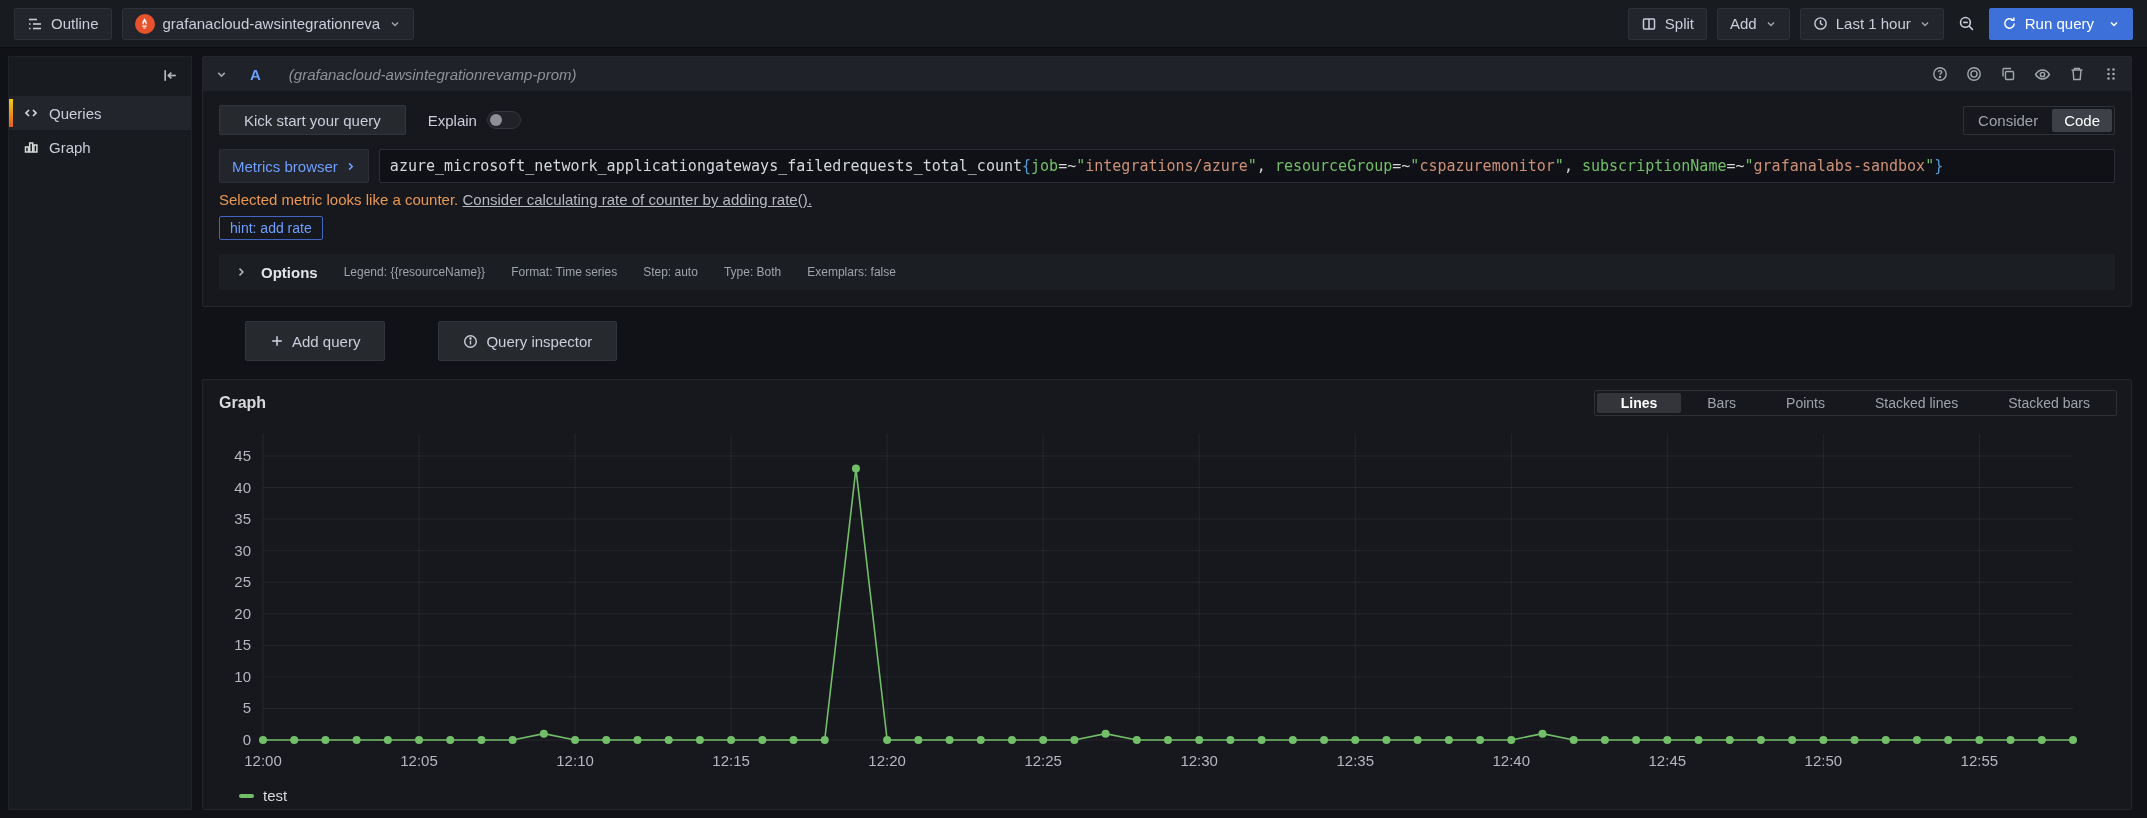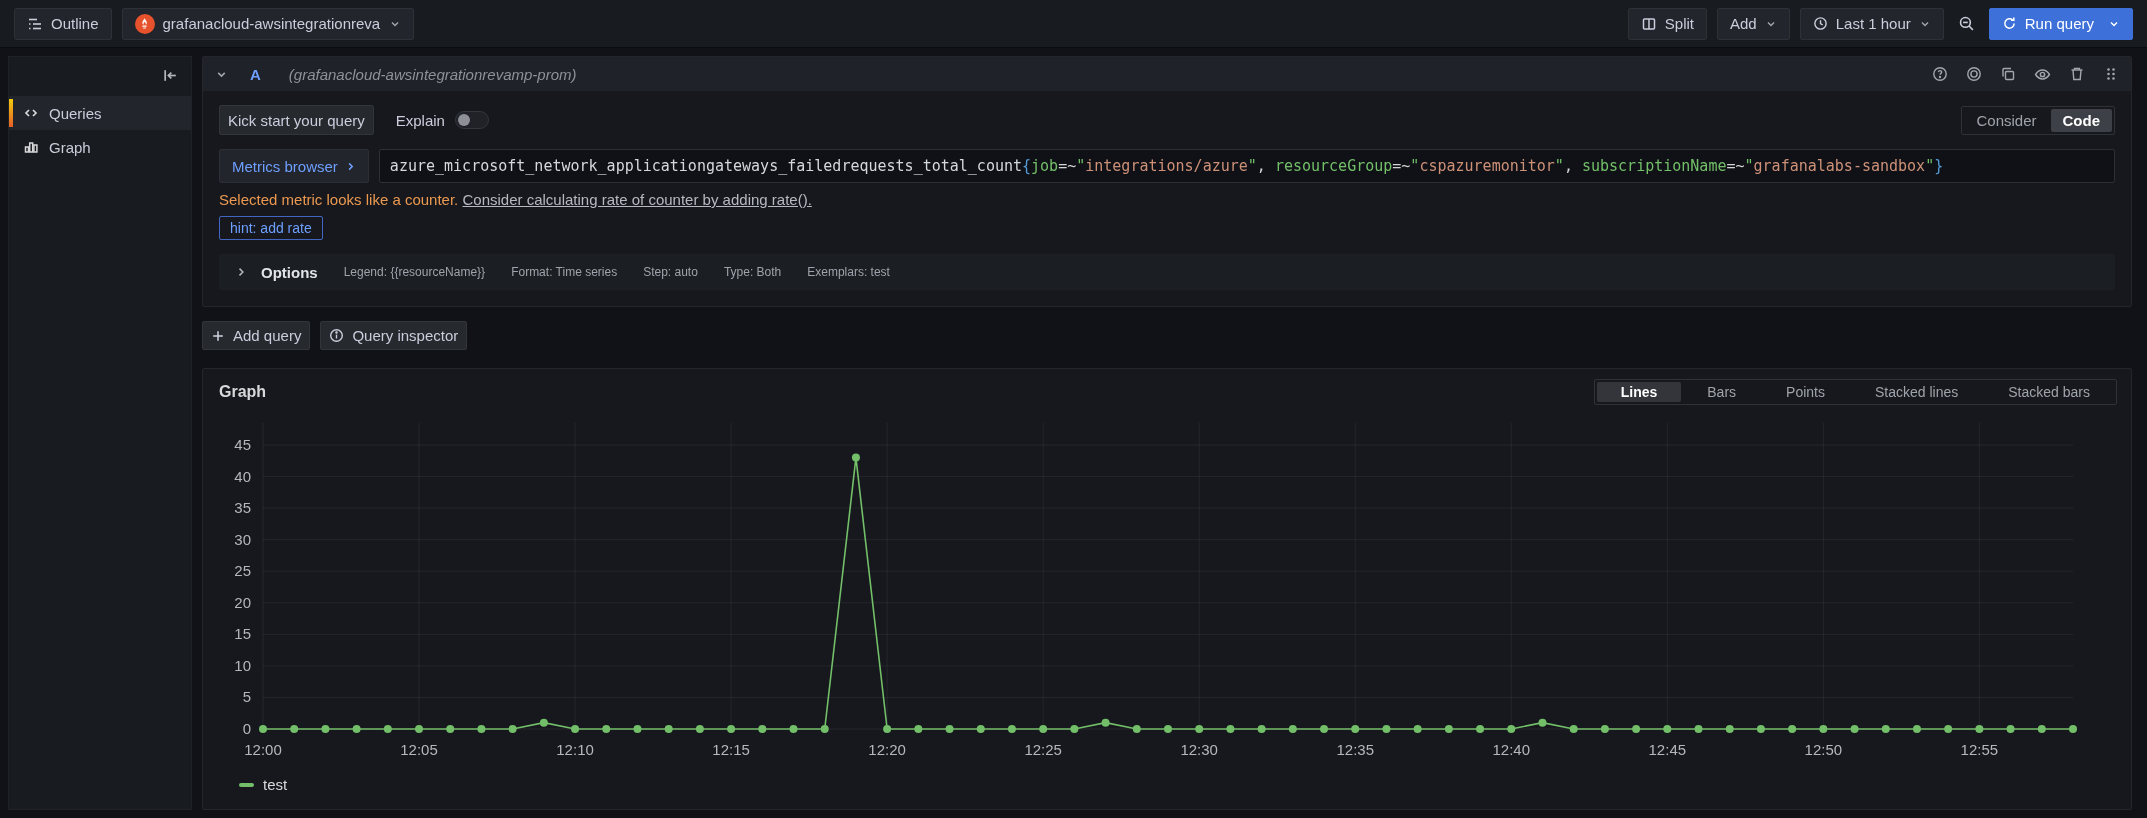--- a/index.html
+++ b/index.html
@@ -45,32 +45,32 @@
   .query-panel { background:#16181d; border:1px solid #24262b; border-radius:2px; }
   .qp-header { height:34px; background:#1f2228; display:flex; align-items:center;
     gap:10px; padding:0 12px; }
   .refid { color:#6e9fff; font-weight:700; margin-left:12px; }
   .ds-hint { color:#8e9297; font-style:italic; margin-left:18px; }
   .hdr-icons { display:flex; align-items:center; gap:18px; color:#a2a6ad; }
   .hdr-icons .icon { cursor:pointer; }
   .qp-body { padding:14px 16px 16px 16px; }
   .row { display:flex; align-items:center; }
   .gray-btn { height:30px; display:inline-flex; align-items:center; gap:8px;
-    background:#26292e; border:1px solid #32353b; border-radius:2px; padding:0 8px;
+    background:#26292e; border:1px solid #32353b; border-radius:2px; padding:0 24px;
     color:#ccccdc; cursor:pointer; white-space:nowrap; font-weight:500; }
   .explain { display:flex; align-items:flex-end; gap:10px; margin-left:22px; color:#ccccdc; }
   .toggle { width:34px; height:18px; border-radius:10px; background:#202227;
     border:1px solid #33363c; position:relative; cursor:pointer; }
   .toggle .knob { position:absolute; left:2px; top:2px; width:12px; height:12px;
     border-radius:50%; background:#8d9097; }
   .seg { display:flex; gap:2px; border:1px solid #2e3136; border-radius:2px; padding:2px;
     background:#16181d; }
   .seg .seg-item { padding:3px 12px; border-radius:2px; color:#9fa3ab; cursor:pointer;
     white-space:nowrap; }
-  .seg .seg-item.active { background:#3d4046; color:#ffffff; font-weight:700; }
+  .seg .seg-item.active { background:#3d4046; color:#ffffff; font-weight:400; }
 
   .query-row { margin-top:14px; display:flex; align-items:stretch; gap:10px; }
   .mb-btn { display:flex; align-items:center; gap:7px; background:#22252b;
     border:1px solid #2c2f36; border-radius:2px; padding:0 12px; color:#6e9fff;
     cursor:pointer; white-space:nowrap; font-weight:500; }
   .code-box { flex:1; background:#0f1116; border:1px solid #2c2f36; border-radius:2px;
     padding:7px 10px; font-family:"DejaVu Sans Mono", monospace; font-size:15px;
     white-space:nowrap; overflow:hidden; cursor:text; }
   .tok-metric { color:#d5d8dd; }
   .tok-brace { color:#569cd6; }
@@ -85,21 +85,21 @@
   .hint-btn { margin-top:8px; display:inline-flex; align-items:center;
     border:1px solid #4165c0; border-radius:2px; padding:3px 10px; color:#6e9fff;
     background:transparent; cursor:pointer; font-size:14px; }
 
   .options-row { margin-top:14px; height:36px; background:#1b1e23; border-radius:2px;
     display:flex; align-items:center; gap:26px; padding:0 12px; cursor:pointer; }
   .options-label { font-weight:700; color:#e3e4e8; margin-left:2px; }
   .options-summary { display:flex; gap:26px; color:#9fa3ab; font-size:12px; }
 
   .actions-row { display:flex; gap:10px; margin:14px 0 0 0; }
-  .actions-row .gray-btn { height:29px; }
+  .actions-row .gray-btn { height:40px;margin-left:43px; }
 
   
   .graph-panel { margin-top:18px; flex:1; background:#16181d; border:1px solid #24262b;
     border-radius:2px; padding:10px 14px 8px 14px; display:flex; flex-direction:column;
     min-height:0; }
   .gp-header { display:flex; align-items:center; }
   .gp-title { font-size:16px; font-weight:700; color:#d8d9da; margin-left:2px; }
   .modes { margin-left:auto; }
   .modes .seg-item { padding:2px 24px; font-size:14px;text-align:center; }
   .modes .seg-item.active { background:#33353a; font-weight:700; }
@@ -338,21 +338,21 @@
             <svg width="12" height="12" viewBox="0 0 16 16" fill="none" stroke="#b4b7bd" stroke-width="2">
                 <path d="M6 3.5L10.5 8 6 12.5"></path>
               </svg>
           </span>
           <span class="options-label" style="margin-left:-12px;">Options</span>
           <span class="options-summary">
             <span>Legend: {{resourceName}}</span>
             <span>Format: Time series</span>
             <span>Step: auto</span>
             <span>Type: Both</span>
-            <span>Exemplars: test</span>
+            <span>Exemplars: false</span>
           </span>
         </div>
       </div>
     </div>
 
     <div class="actions-row">
       <div class="gray-btn">
         <span class="icon">
           <svg width="14" height="14" viewBox="0 0 16 16" fill="none" stroke="#ccccdc" stroke-width="1.8">
               <line x1="8" y1="2.5" x2="8" y2="13.5"></line>

